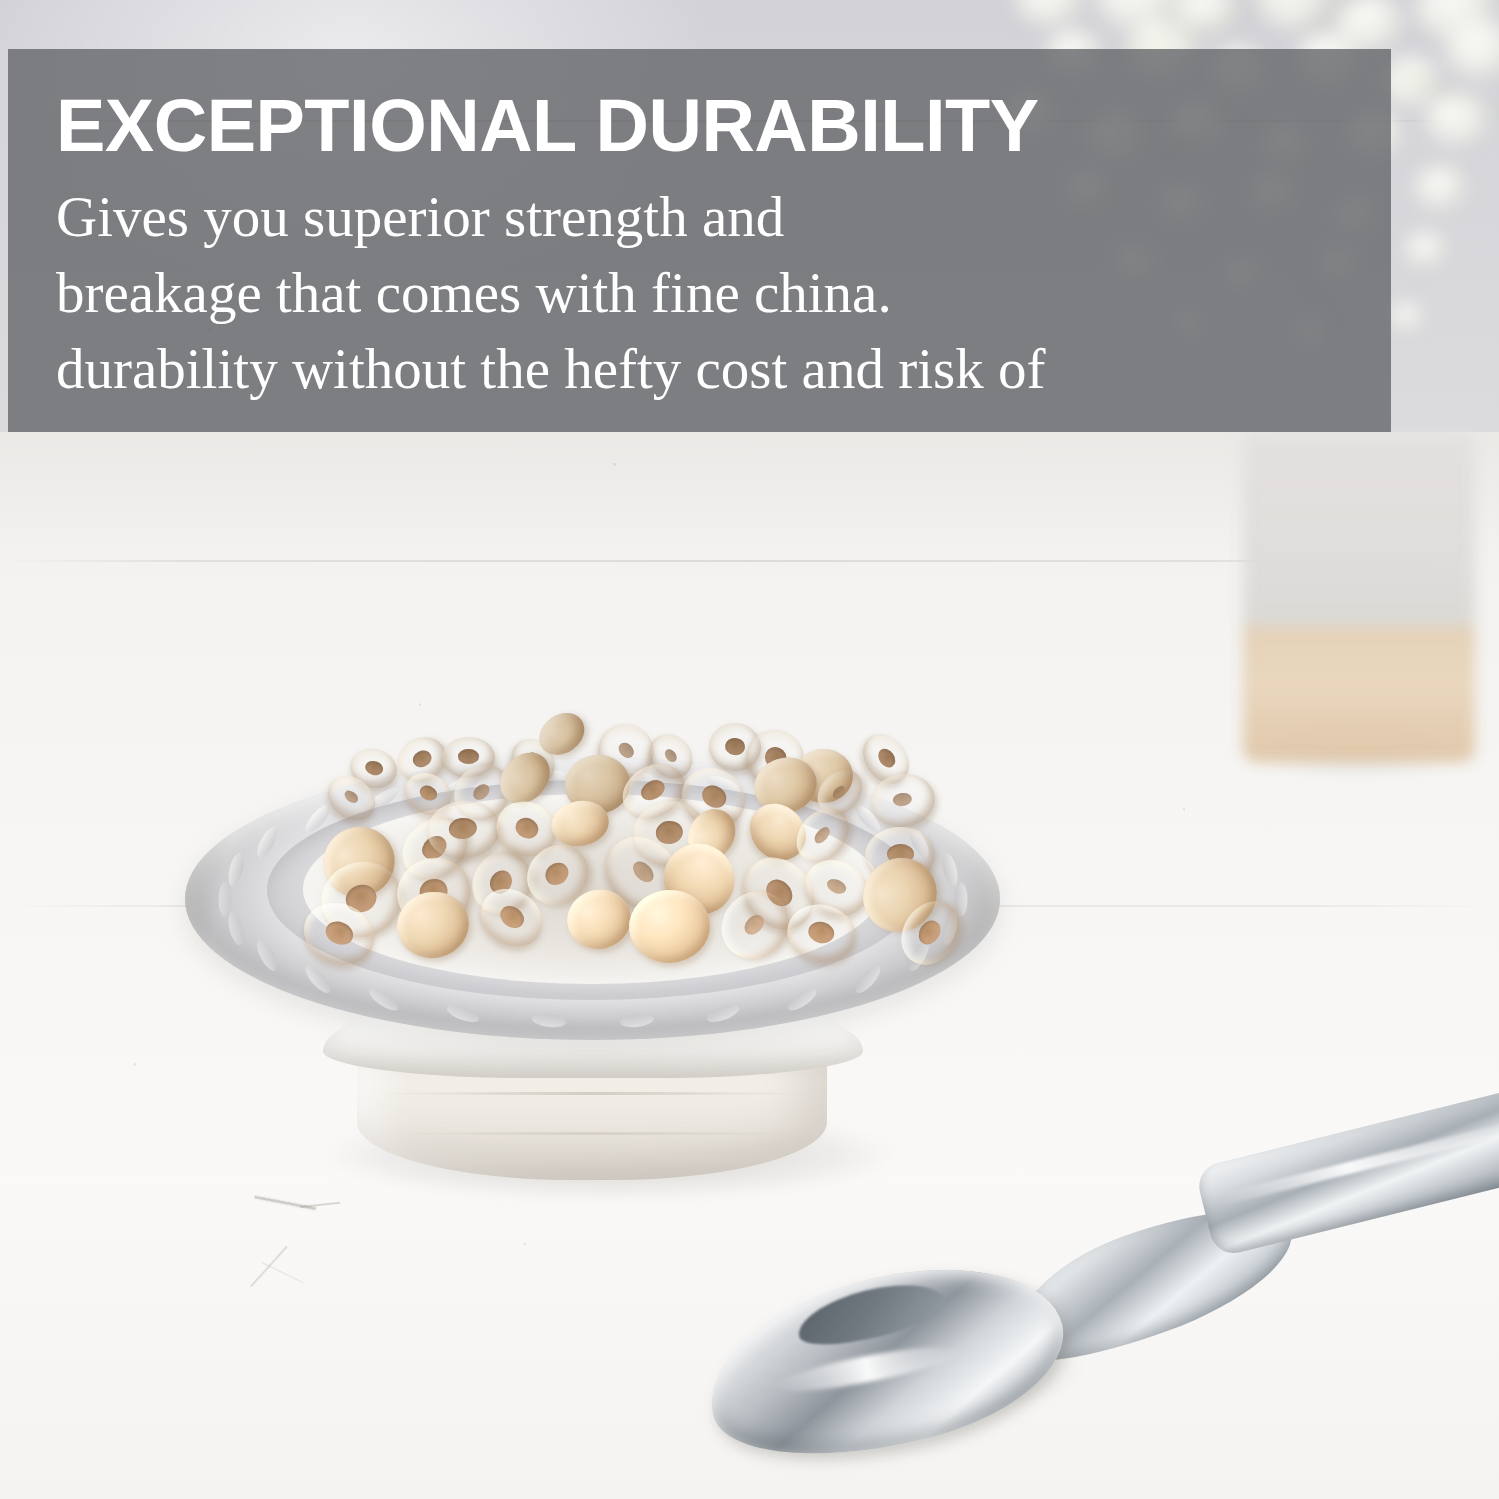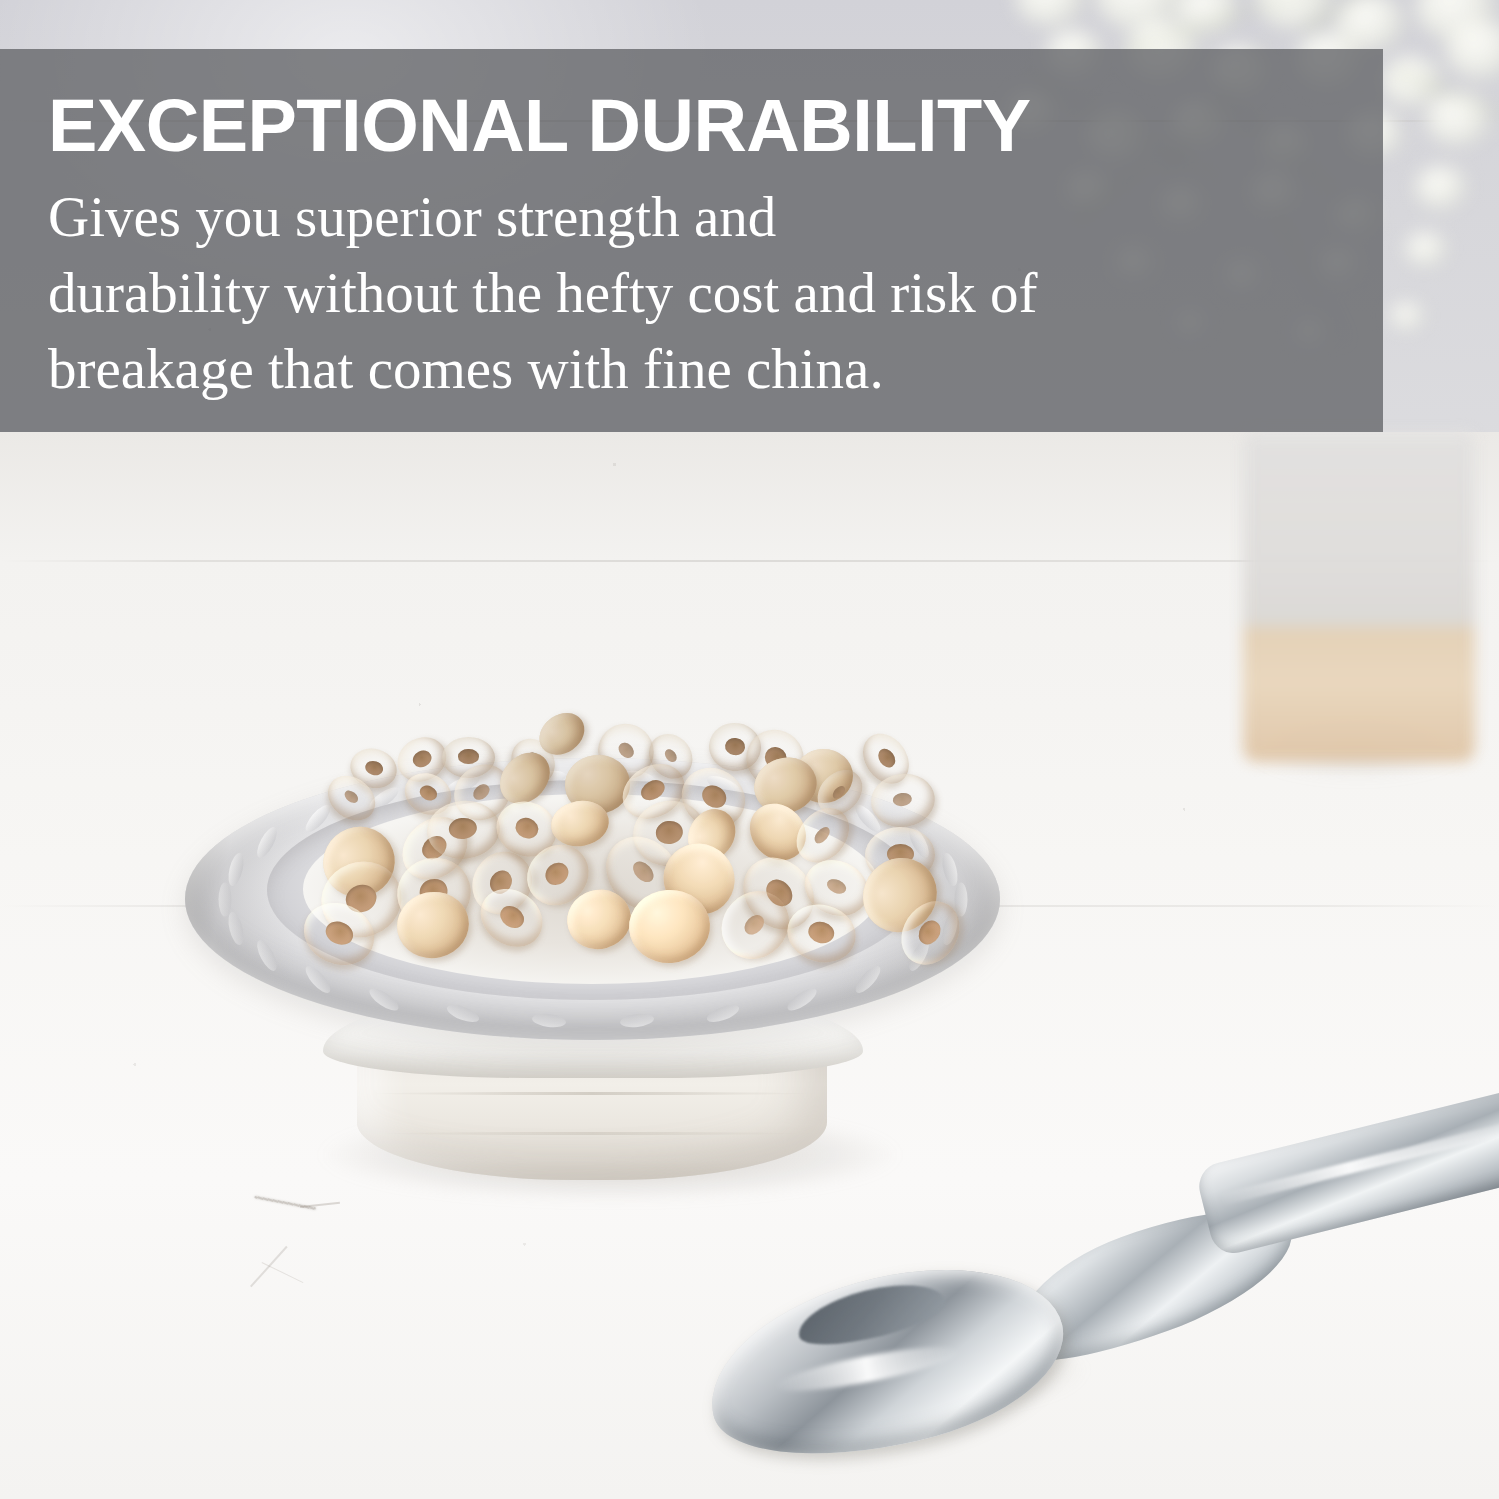--- a/index.html
+++ b/index.html
@@ -247,21 +247,21 @@
   .spoon-handle-hl{
     position:absolute; left:516px; top:4px; width:330px; height:12px;
     transform:rotate(-14deg);
     border-radius:10px;
     background:linear-gradient(90deg,rgba(255,255,255,0),rgba(255,255,255,.92) 40%,rgba(255,255,255,0));
     filter:blur(1.5px);
   }
 
   
   .banner{
-    position:absolute; left:0; top:49px; width:1383px; height:383px;
+    position:absolute; left:8px; top:49px; width:1383px; height:383px;
     background:rgba(101,102,106,.80);
     padding:40px 48px 0 48px;
   }
   .headline{
     color:#ffffff;
     font-size:74px;
     font-weight:bold;
     letter-spacing:-0.5px;
     line-height:1.0;
     white-space:nowrap;
@@ -438,18 +438,18 @@
       <div class="spoon-bowl-dark"></div>
       <div class="spoon-hl"></div>
     </div>
 
   </div>
 
   <div class="banner">
     <div class="headline">EXCEPTIONAL DURABILITY</div>
     <div class="subcopy">
       <span>Gives you superior strength and</span>
+      <span>breakage that comes with fine china.</span>
       <span>durability without the hefty cost and risk of</span>
-      <span>breakage that comes with fine china.</span>
     </div>
   </div>
 
 </div>
 
 </body></html>

